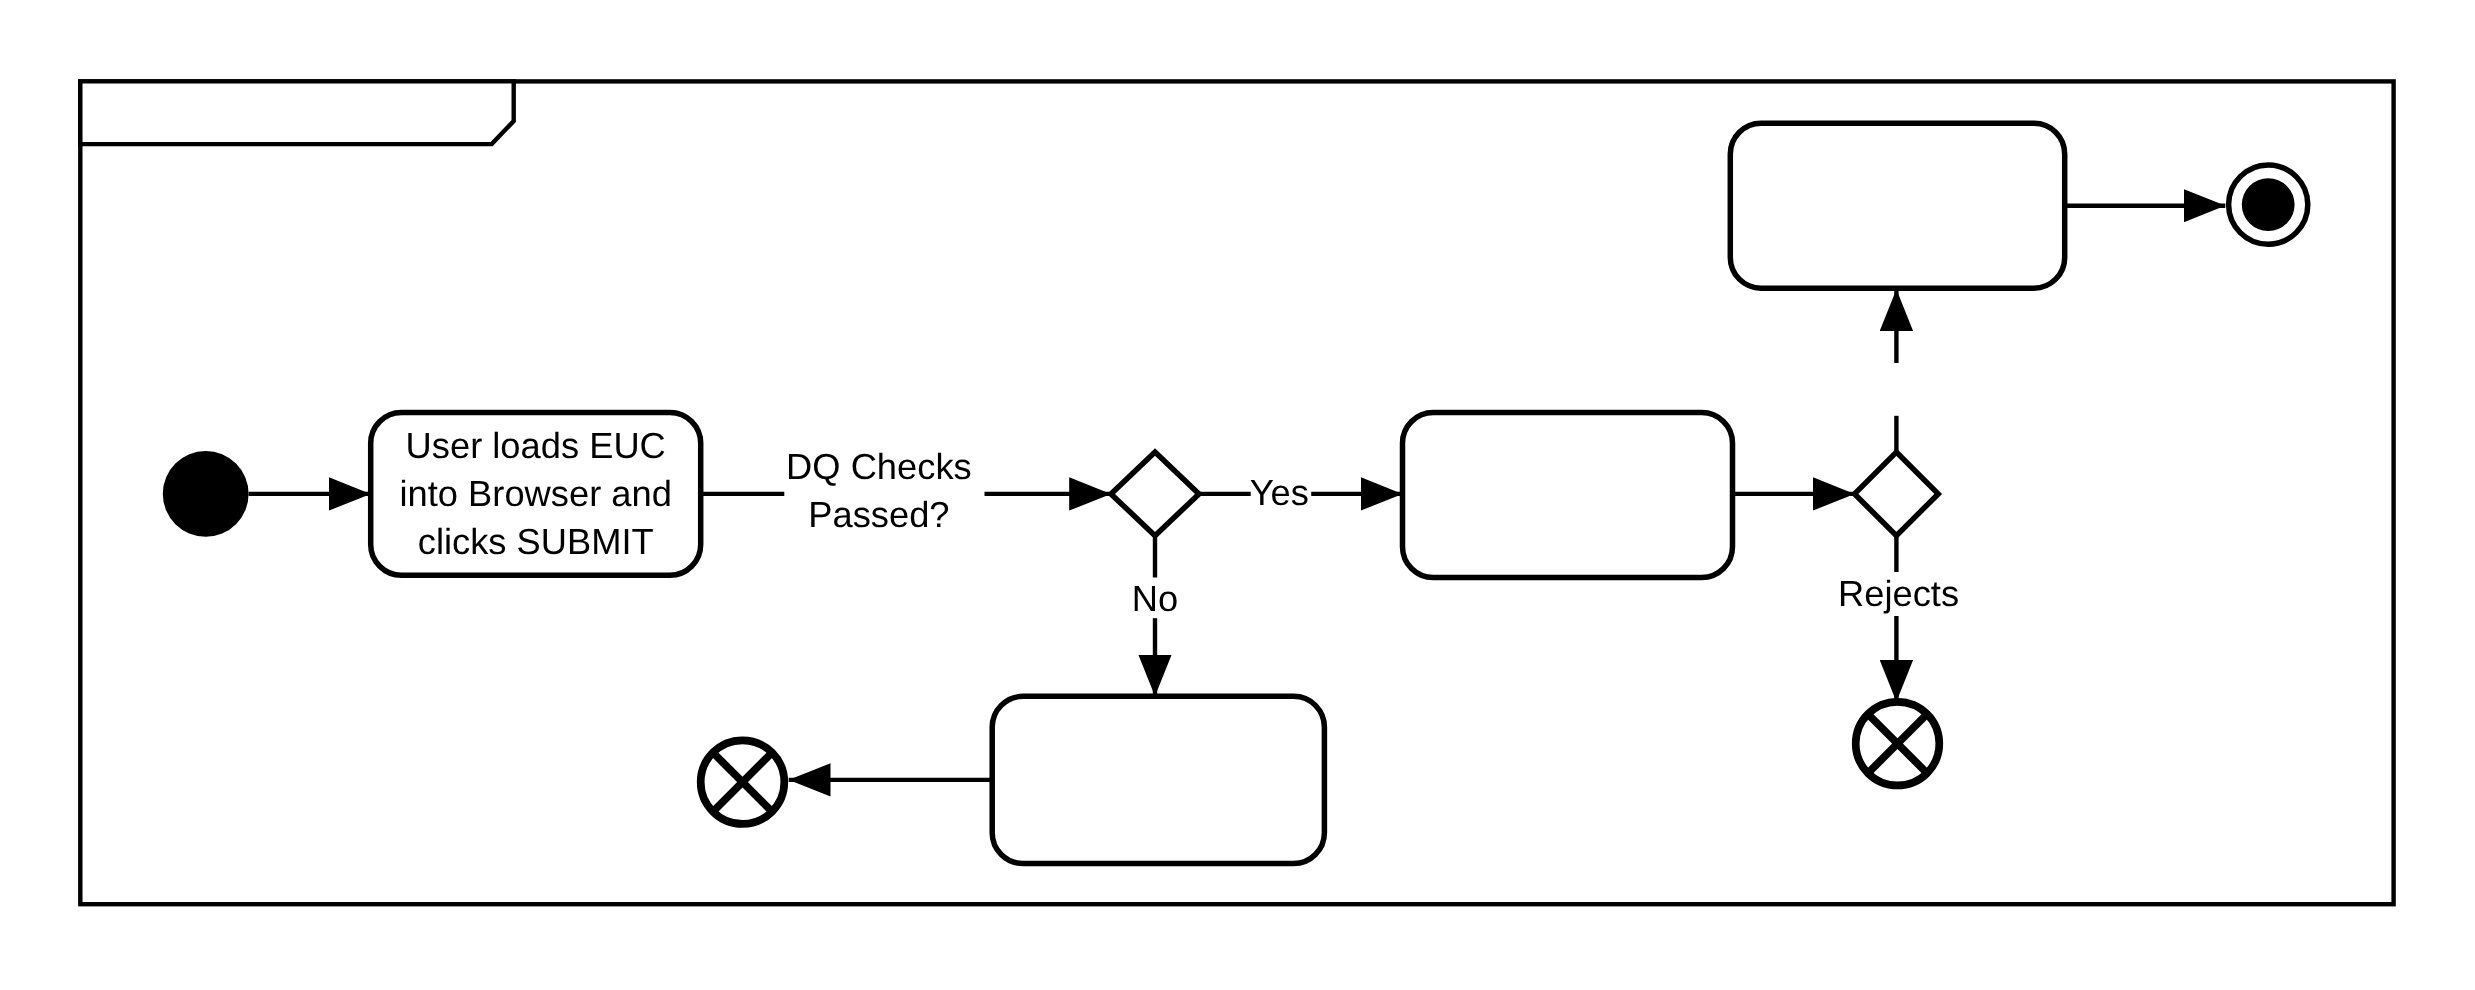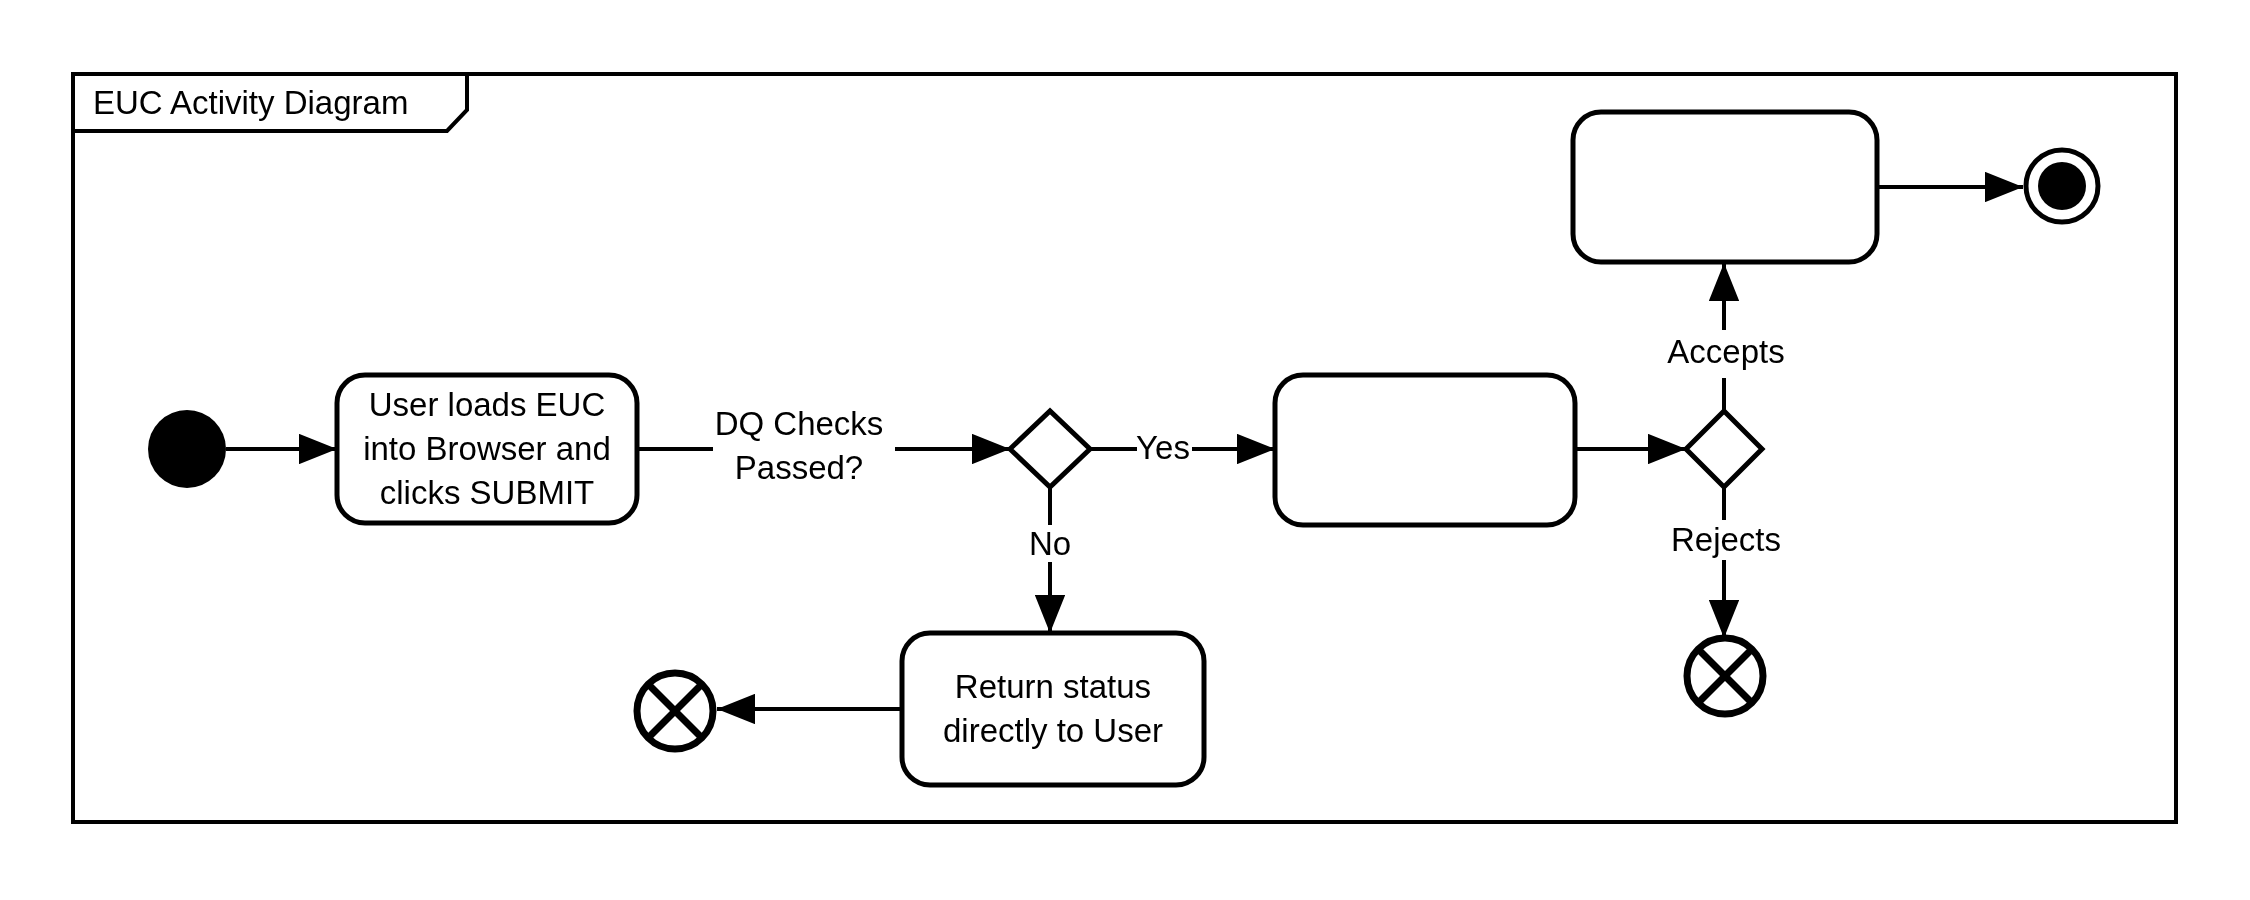--- a/index.html
+++ b/index.html
@@ -85,35 +85,30 @@
       <line class="xline" x1="1700" y1="651" x2="1750" y2="701"></line>
       <line class="xline" x1="1750" y1="651" x2="1700" y2="701"></line>
     </g>
 
     <g>
       <circle class="final-outer" cx="2062" cy="186" r="36"></circle>
       <circle class="solid" cx="2062" cy="186" r="24"></circle>
     </g>
   </svg>
 
-  <div class="label title-label" style="left:73px;top:74px;width:394px;height:57px;">EUC Activity Diagram</div>
 
   <div class="label" style="left:337px;top:375px;width:300px;height:148px;">
     <span style="width:270px;">User loads EUC into Browser and clicks SUBMIT</span>
   </div>
 
 
 
-  <div class="label" style="left:902px;top:633px;width:302px;height:152px;">
-    <span style="width:270px;">Return status directly to User</span>
-  </div>
 
   <div class="label" style="left:689px;top:399px;width:220px;height:94px;">DQ Checks Passed?</div>
 
   <div class="label" style="left:1113px;top:426px;width:100px;height:44px;">Yes</div>
 
   <div class="label" style="left:1000px;top:522px;width:100px;height:44px;">No</div>
 
-  <div class="label" style="left:1626px;top:330px;width:200px;height:44px;">Accepts</div>
 
   <div class="label" style="left:1626px;top:518px;width:200px;height:44px;text-align:center;">Rejects</div>
 
 </div>
 
 </body></html>

